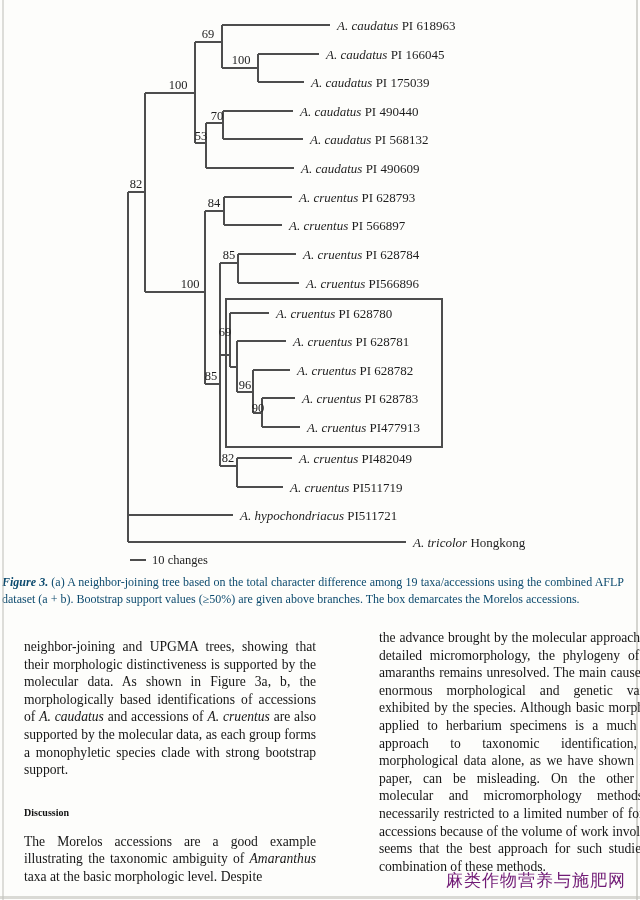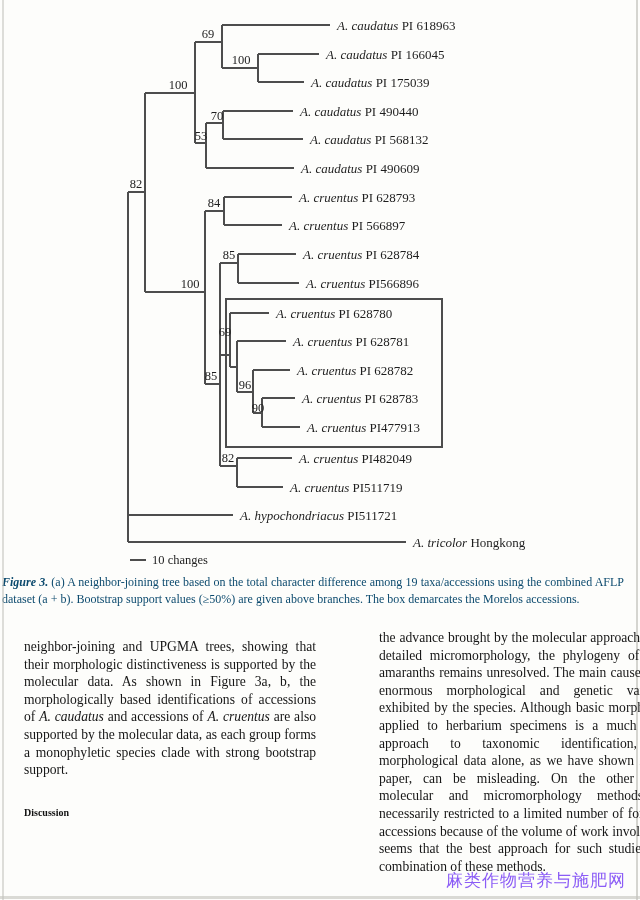--- a/index.html
+++ b/index.html
@@ -135,27 +135,28 @@
       <text x="413" y="546.5" font-size="13" fill="#1e1e1e"><tspan font-style="italic">A. tricolor</tspan><tspan> Hongkong</tspan></text>
       <line x1="130" y1="560" x2="146" y2="560" stroke="#4d4d4d" stroke-width="1.6" shape-rendering="crispEdges"></line>
       <text x="152" y="564" font-size="12.5" fill="#1e1e1e">10 changes</text>
     </svg>
 
   <p class="caption"><i style="font-weight: bold;">Figure 3.</i><span> (a) A neighbor-joining tree based on the total character difference among 19 taxa/accessions using the combined AFLP dataset (a + b). Bootstrap support values (≥50%) are given above branches. The box demarcates the Morelos accessions.</span></p>
 
   <div class="col col-left">
     <p class="body-p"><span>neighbor-joining and UPGMA trees, showing that their morphologic distinctiveness is supported by the molecular data. As shown in Figure 3a, b, the morphologically based identifications of accessions of </span><i>A. caudatus</i><span> and accessions of </span><i>A. cruentus</i><span> are also supported by the molecular data, as each group forms a monophyletic species clade with strong bootstrap support.</span></p>
     <h3 class="heading">Discussion</h3>
+    <p class="body-p"><span>The Morelos accessions are a good example illustrating the taxonomic ambiguity of </span><i>Amaranthus</i><span> taxa at the basic morphologic level. Despite</span></p>
   </div>
 
   <div class="col col-right">
     <p class="body-p"><span>the advance brought by the molecular approaches and detailed micromorphology, the phylogeny of grain amaranths remains unresolved. The main cause is the enormous morphological and genetic variation exhibited by the species. Although basic morphology applied to herbarium specimens is a much faster approach to taxonomic identification, the morphological data alone, as we have shown in this paper, can be misleading. On the other hand, molecular and micromorphology methods are necessarily restricted to a limited number of forms or accessions because of the volume of work involved. It seems that the best approach for such studies is a combination of these methods.</span></p>
   </div>
 
-  <div class="watermark" style="color: #8b5cf6;">
+  <div class="watermark" style="color: #701a75;">
     <div class="wm1">麻类作物营养与施肥网</div>
   </div>
 
   <div class="edge edge-l"></div>
   <div class="edge edge-r"></div>
   <div class="edge edge-b"></div>
 
 </div>
 
 </body></html>

